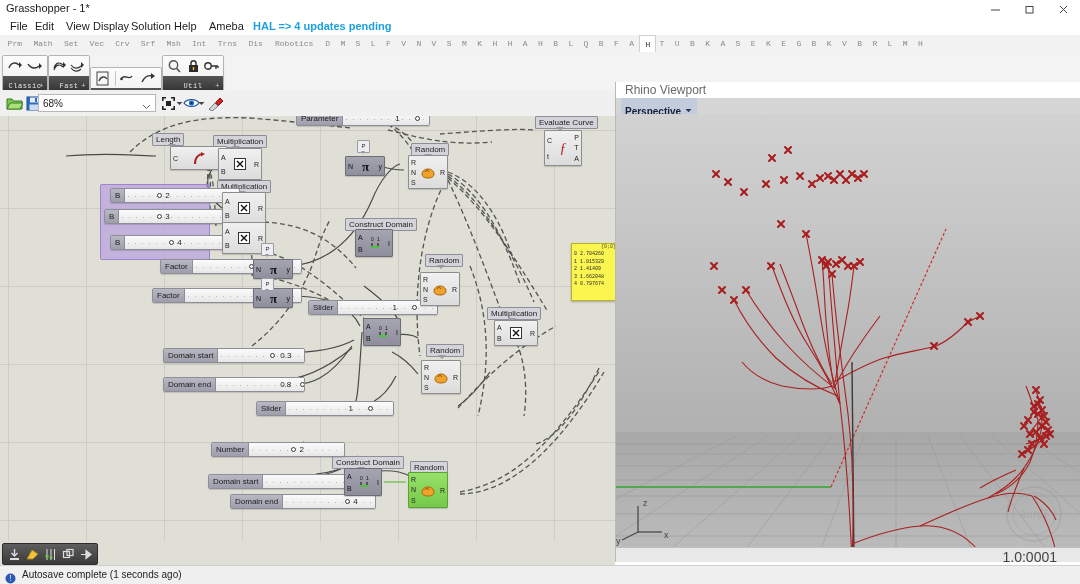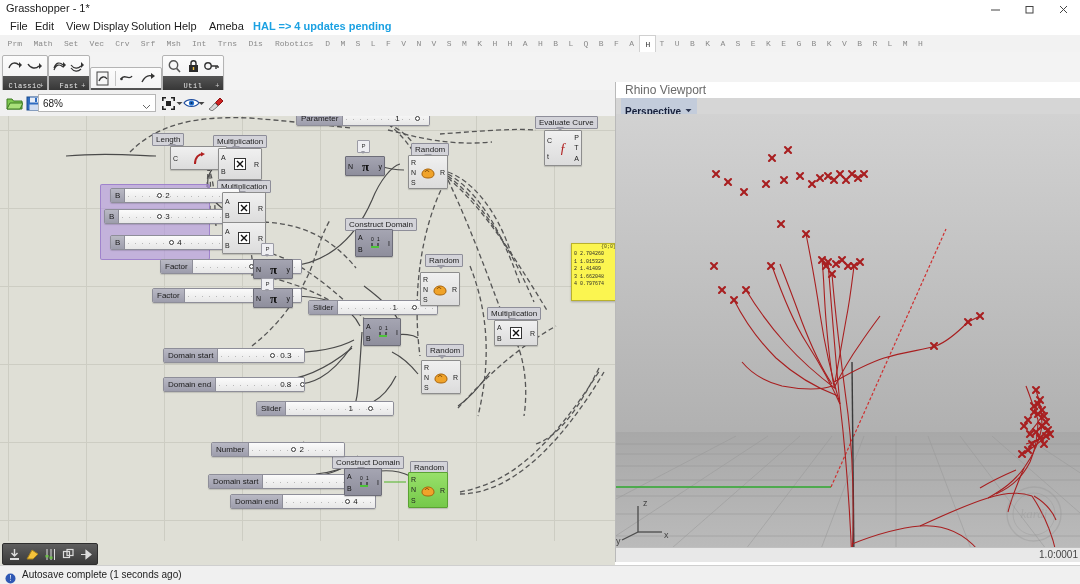--- a/index.html
+++ b/index.html
@@ -91,21 +91,21 @@
   
   .rhino{position:absolute;left:615px;top:82px;width:465px;height:480px;background:#f1f1f1;border-left:1px solid #b9b9b9;}
   .rhino-title{position:absolute;left:0;top:0;width:465px;height:16px;background:#fff;color:#6a6a6a;font-size:12px;
                padding-left:9px;line-height:16px;box-sizing:border-box;}
   .rhino-tabrow{position:absolute;left:0;top:16px;width:465px;height:16px;background:#d6d6d6;}
   .rhino-tab{position:absolute;left:5px;top:0;height:26px;background:#c3ccdb;color:#17203a;font-size:10px;font-weight:bold;
              padding:0 4px;display:flex;align-items:center;gap:3px;}
   .vp{position:absolute;left:0;top:32px;width:465px;height:448px;overflow:hidden;
       background:linear-gradient(#cfcfcf,#a8a8a8);}
   .vp-status{position:absolute;left:0;bottom:0;width:465px;height:14px;background:#e8e8e8;border-top:1px solid #c0c0c0;}
-  .vp-status-text{position:absolute;right:3px;top:1px;font-size:10px;color:#444;font-family:"Liberation Sans",sans-serif;}
+  .vp-status-text{position:absolute;right:24px;top:1px;font-size:14px;color:#444;font-family:"Liberation Sans",sans-serif;}
 
   
   .gh-bottombar{position:absolute;left:0;top:541px;width:615px;height:24px;background:#dfdfd6;}
   .gh-bbtns{position:absolute;left:2px;top:2px;height:20px;background:linear-gradient(#5e5e5e,#3a3a3a);
             border:1px solid #2e2e2e;display:flex;align-items:center;gap:2px;padding:0 3px;border-radius:2px;}
   .gh-bb{width:16px;height:16px;display:flex;align-items:center;justify-content:center;}
   .statusbar{position:absolute;left:0;top:565px;width:1080px;height:19px;background:#f0f0f0;border-top:1px solid #cfcfcf;}
   .status-text{position:absolute;left:22px;top:3px;font-size:10px;color:#222;}
   .status-ic{position:absolute;left:5px;top:4px;}
   .wm{position:absolute;opacity:.30;}

